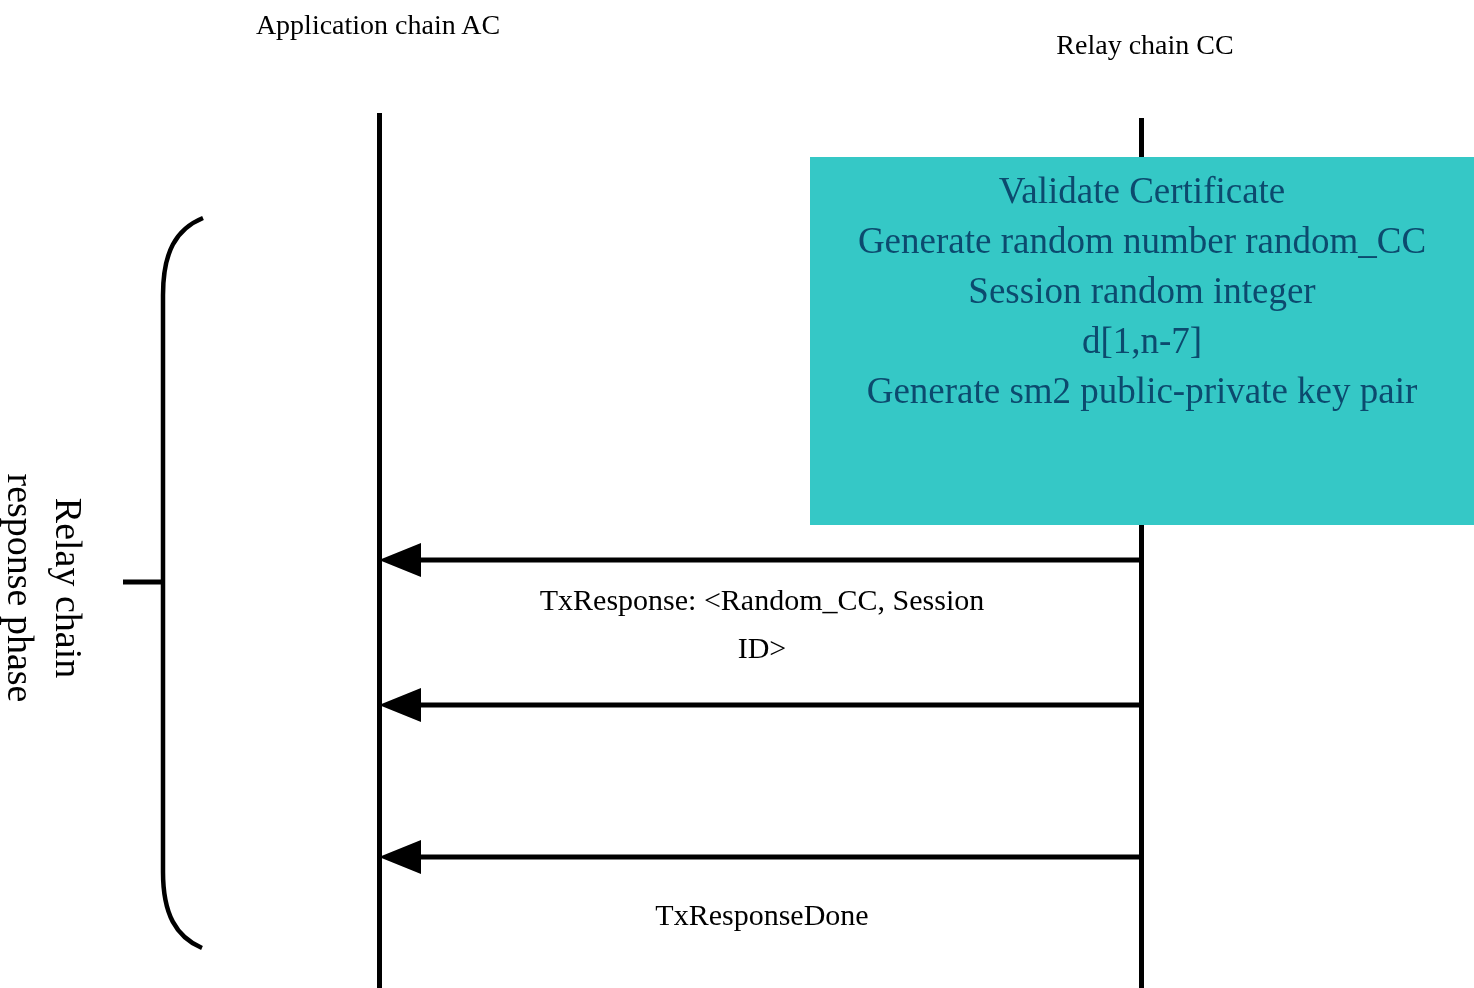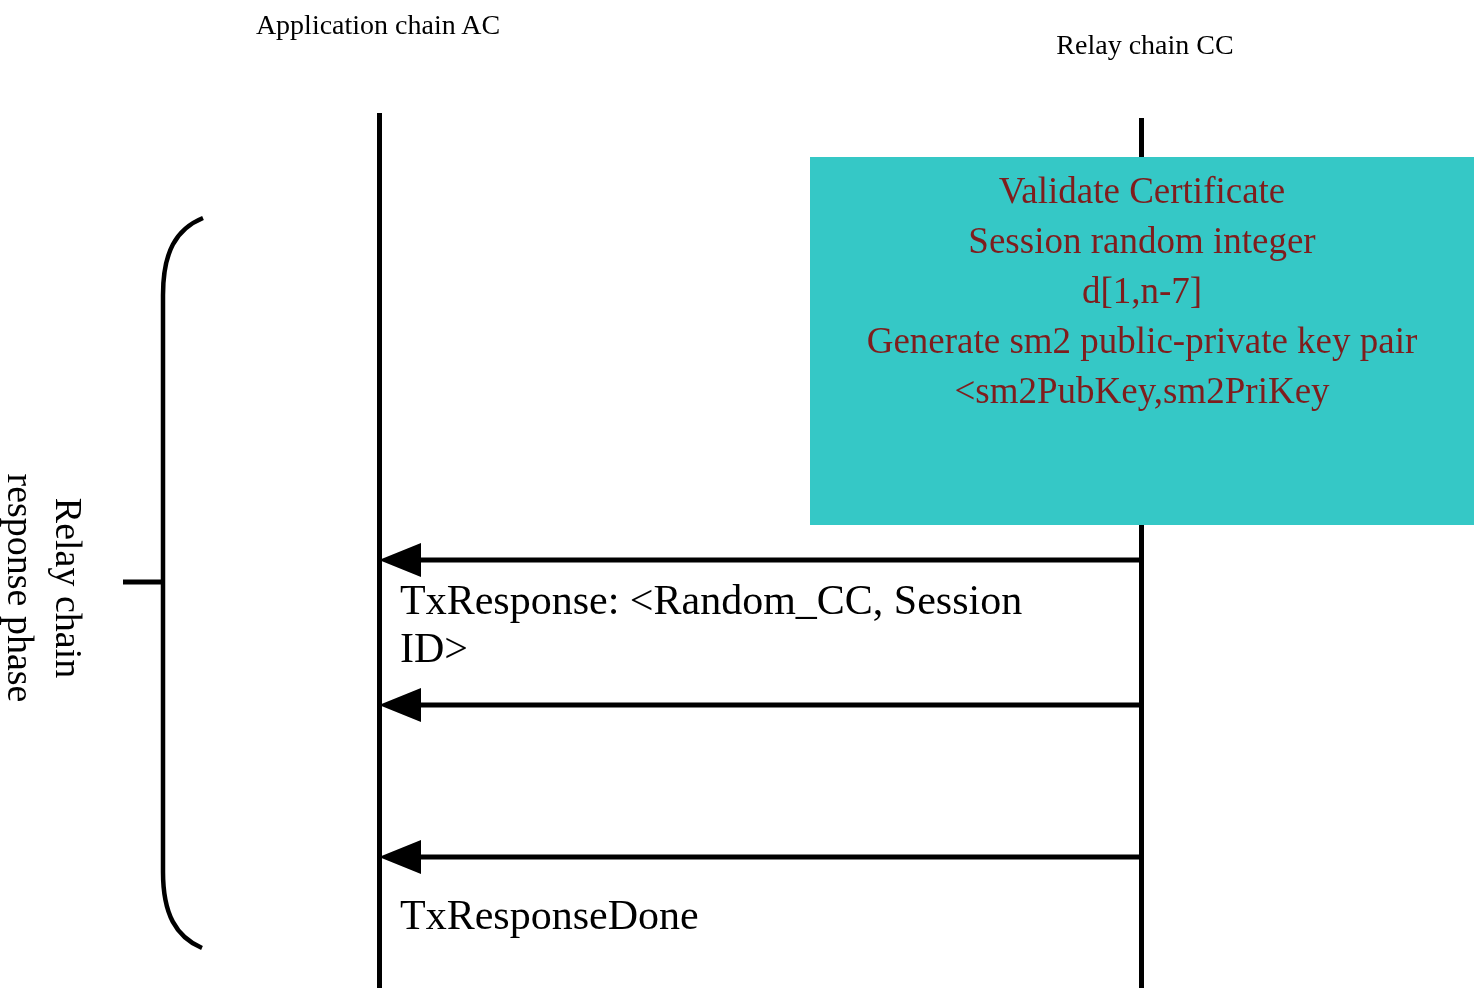--- a/index.html
+++ b/index.html
@@ -34,21 +34,22 @@
     line-height: 50px;
     padding-top: 9px;
     box-sizing: border-box;
     overflow: hidden;
   }
   #note-box span { display: block; white-space: nowrap; }
 
   .msg-label {
     left: 400px;
     width: 724px;
-    font-size: 42px;
+    text-align: center;
+    font-size: 30px;
     line-height: 48px;
     white-space: nowrap;
   }
   .msg-label span { display: block; }
   #msg-1 { top: 576px; }
   #msg-2 { top: 731px; }
   #msg-3 { top: 891px; }
 
   #phase-label {
     left: -105px; top: 540px;
@@ -91,26 +92,26 @@
   </div>
   <div class="abs actor-label" id="actor-right">
     <span>Relay chain CC</span>
   </div>
 
   <div class="abs" id="phase-label">
     <span>Relay chain</span>
     <span>response phase</span>
   </div>
 
-  <div class="abs" id="note-box" style="background: rgb(53, 200, 198); color: #7f1d1d;">
+  <div class="abs" id="note-box" style="background: rgb(53, 200, 198); color: #0c4a6e;">
     <span>Validate Certificate</span>
+    <span>Generate random number random_CC</span>
     <span>Session random integer</span>
     <span>d[1,n-7]</span>
     <span>Generate sm2 public-private key pair</span>
-    <span>&lt;sm2PubKey,sm2PriKey</span>
   </div>
 
   <div class="abs msg-label" id="msg-1">
     <span>TxResponse: &lt;Random_CC, Session</span>
     <span>ID&gt;</span>
   </div>
   <div class="abs msg-label" id="msg-3">
     <span>TxResponseDone</span>
   </div>
 

